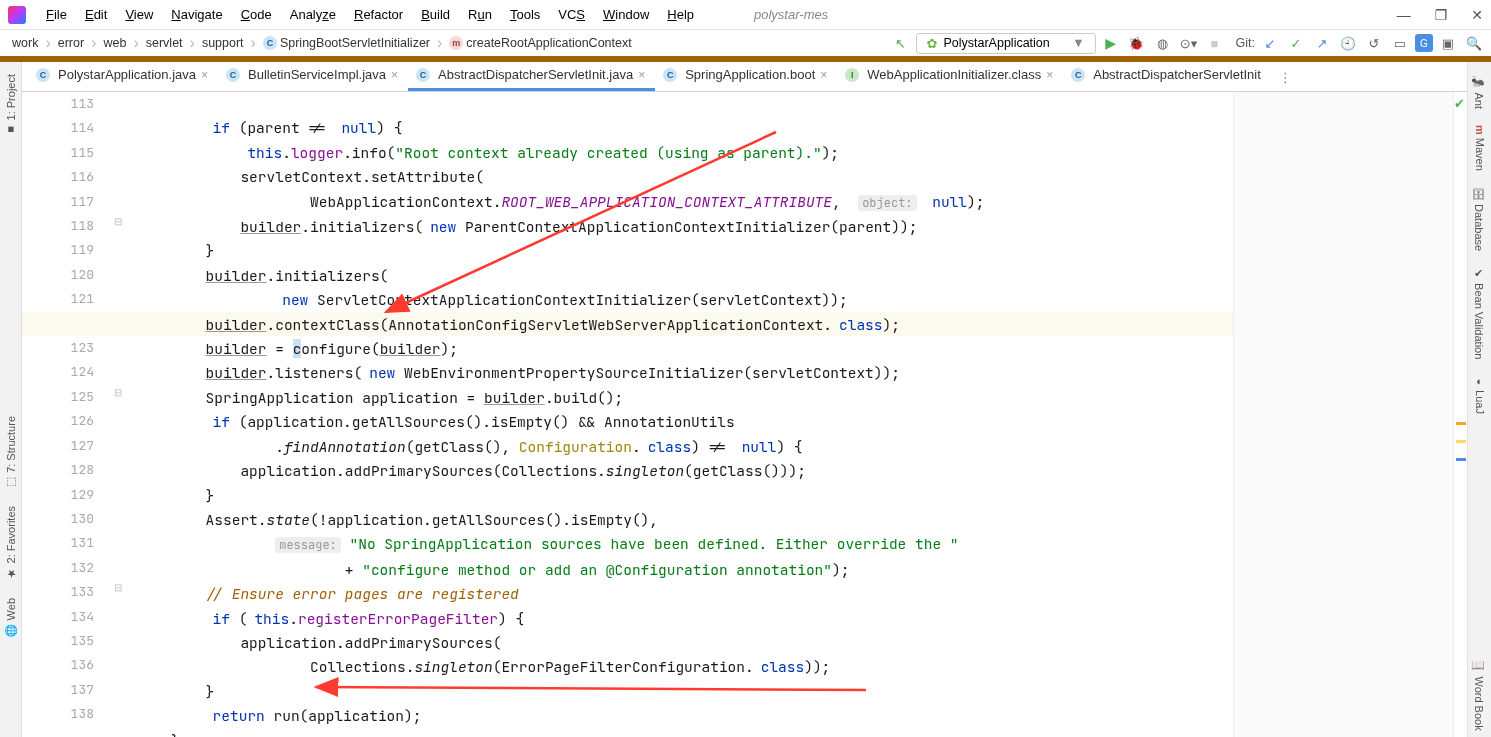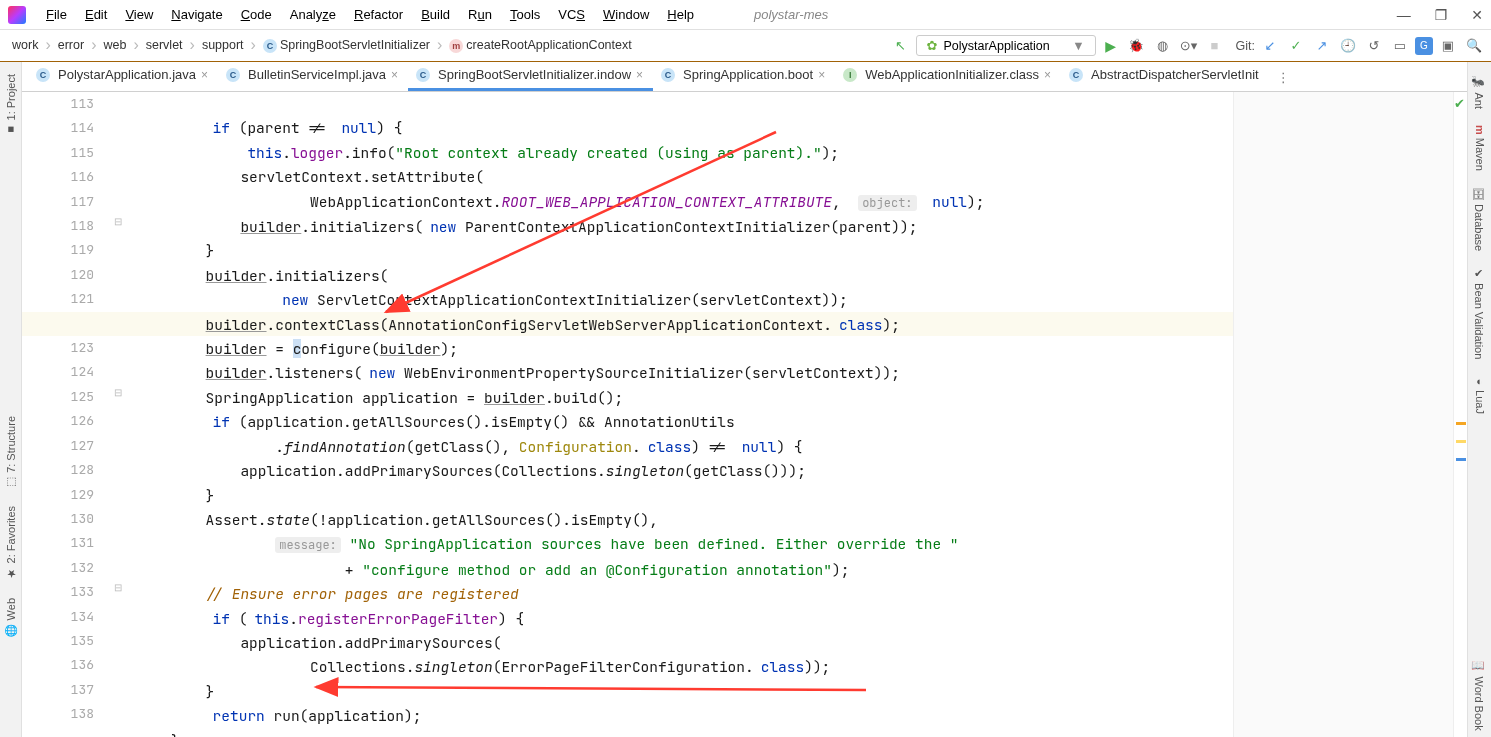--- a/index.html
+++ b/index.html
@@ -3,21 +3,21 @@
 <meta charset="utf-8">
 <style>
 * { margin:0; padding:0; box-sizing:border-box; }
 body { font-family:"Segoe UI",Arial,sans-serif; font-size:13px; background:#fff; color:#000; overflow:hidden; width:1491px; height:737px; position:relative; }
 .menubar { height:30px; display:flex; align-items:center; padding:0 8px; gap:2px; border-bottom:1px solid #e0e0e0; }
 .app-icon { width:18px; height:18px; margin-right:10px; background:linear-gradient(135deg,#fe315d,#b83cff 50%,#1e7cff); border-radius:3px; }
 .menu-item { padding:4px 8px; cursor:default; }
 .mnemonic { text-decoration:underline; }
 .project-name { margin-left:50px; color:#888; font-size:13px;font-style:italic; }
 .win-controls { margin-left:auto; display:flex; gap:24px; color:#555; font-size:14px; }
-.toolbar { height:32px; display:flex; align-items:center; padding:0 6px; border-bottom:1px solid #a16207; gap:4px; }
+.toolbar { height:32px; display:flex; align-items:center; padding:0 6px; border-bottom:6px solid #a16207; gap:4px; }
 .breadcrumb { display:flex; align-items:center; gap:0; font-size:12.5px; color:#333; }
 .crumb { padding:2px 6px; }
 .crumb-sep { color:#bbb; padding:0 1px; font-size:16px; line-height:12px; }
 .ci { width:14px; height:14px; display:inline-flex; align-items:center; justify-content:center; border-radius:50%; font-size:9px; font-weight:bold; margin-right:3px; vertical-align:middle; }
 .ci-c { background:#c8e4f8; color:#2a5a8a; }
 .ci-m { background:#f8d8d8; color:#a04040; }
 .ci-i { background:#c8e8c8; color:#3a7a3a; }
 .tb-spacer { flex:1; }
 .tb-btn { width:22px; height:22px; display:flex; align-items:center; justify-content:center; color:#666; }
 .run-config { display:flex; align-items:center; gap:6px; padding:2px 10px; border:1px solid #ccc; border-radius:3px; font-size:12.5px; min-width:180px; }
@@ -141,21 +141,21 @@
           <span>PolystarApplication.java</span>
           <span class="tab-close">×</span>
         </div>
       <div class="tab">
           <span class="ci ci-c">C</span>
           <span>BulletinServiceImpl.java</span>
           <span class="tab-close">×</span>
         </div>
       <div class="tab active">
           <span class="ci ci-c">C</span>
-          <span>SpringBootServletInitializer.indow</span>
+          <span>AbstractDispatcherServletInit.java</span>
           <span class="tab-close">×</span>
         </div>
       <div class="tab">
           <span class="ci ci-c">C</span>
           <span>SpringApplication.boot</span>
           <span class="tab-close">×</span>
         </div>
       <div class="tab">
           <span class="ci ci-i">I</span>
           <span>WebApplicationInitializer.class</span>

